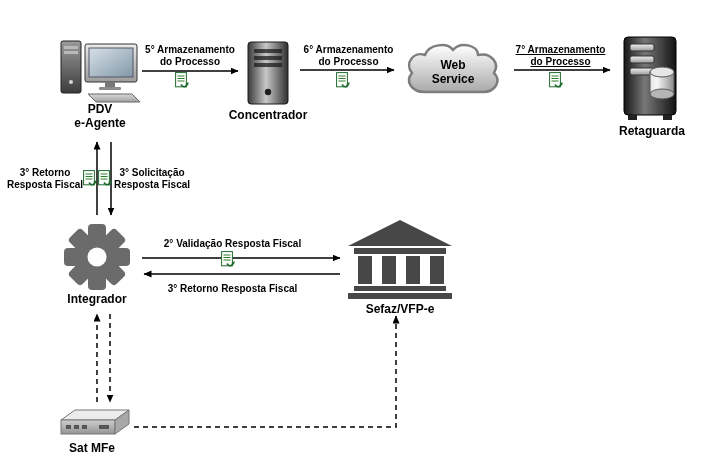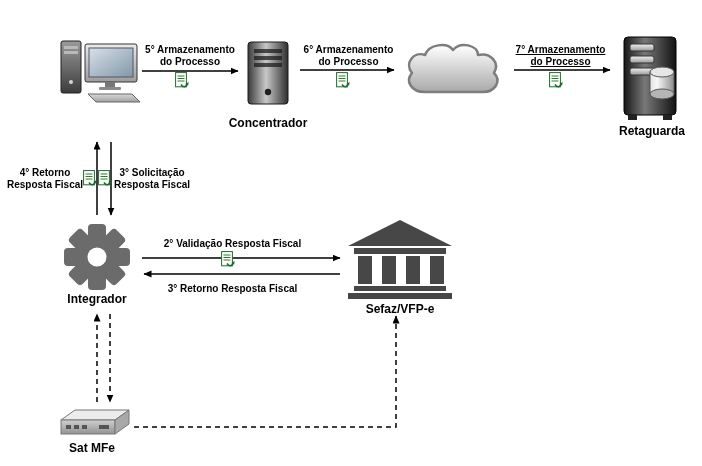--- a/index.html
+++ b/index.html
@@ -97,53 +97,57 @@
       <rect x="4" y="6" width="14" height="3" fill="#b9b9b9"></rect>
       <rect x="4" y="11" width="14" height="3" fill="#b9b9b9"></rect>
       <circle cx="11" cy="42" r="2" fill="#d5d5d5"></circle>
       <rect x="25" y="4" width="52" height="38" rx="2" fill="url(#gradMon)" stroke="#333"></rect>
       <rect x="29" y="8" width="44" height="29" fill="url(#gradScr)" stroke="#556"></rect>
       <rect x="45" y="42" width="10" height="5" fill="#777"></rect>
       <rect x="39" y="47" width="22" height="3" rx="1" fill="#8a8a8a"></rect>
       <polygon points="28,54 72,54 80,62 36,62" fill="url(#gradKey)" stroke="#666"></polygon>
     </svg>
   </div>
+  <div class="lbl node-lbl" style="left:55px;top:102px;width:90px;">PDV
+e-Agente</div>
 
   <div class="lbl flow-lbl" style="left:135px;top:44px;width:110px;">5° Armazenamento
 do Processo</div>
   <div class="icon" style="left:175px;top:72px;">
     <svg width="15" height="17" viewBox="0 0 15 17">
         <use href="#docicon"></use>
       </svg>
   </div>
 
   <div class="icon" style="left:244px;top:40px;">
     <svg width="48" height="66" viewBox="0 0 48 66">
       <rect x="4" y="2" width="40" height="62" rx="3" fill="url(#gradCon)" stroke="#1a1a1a"></rect>
       <rect x="10" y="9" width="28" height="4" fill="#1c1c1c" opacity="0.75"></rect>
       <rect x="10" y="16" width="28" height="4" fill="#1c1c1c" opacity="0.75"></rect>
       <rect x="10" y="23" width="28" height="4" fill="#1c1c1c" opacity="0.75"></rect>
       <circle cx="24" cy="52" r="3.2" fill="#1f1f1f"></circle>
     </svg>
   </div>
-  <div class="lbl node-lbl" style="left:216px;top:116px;width:104px;">Concentrador</div>
+  <div class="lbl node-lbl" style="left:216px;top:108px;width:104px;">Concentrador</div>
 
   <div class="lbl flow-lbl" style="left:296px;top:44px;width:105px;">6° Armazenamento
 do Processo</div>
   <div class="icon" style="left:336px;top:72px;">
     <svg width="15" height="17" viewBox="0 0 15 17">
         <use href="#docicon"></use>
       </svg>
   </div>
 
   <div class="icon" style="left:398px;top:40px;">
     <svg width="110" height="64" viewBox="0 0 110 64">
       <path d="M27,52 C13,52 7,41 14,33 C6,23 16,11 27,15 C31,4 49,2 55,10 C62,1 80,5 80,15 C93,12 102,23 96,33 C104,41 97,52 85,52 Z" fill="url(#gradCloud)" stroke="#7d7d7d" stroke-width="2.5" stroke-linejoin="round"></path>
     </svg>
   </div>
+  <div class="lbl node-lbl" style="left:398px;top:58px;width:110px;">Web
+Service</div>
 
   <div class="lbl flow-lbl" style="left:508px;top:44px;width:105px;text-decoration:underline;">7° Armazenamento
 do Processo</div>
   <div class="icon" style="left:549px;top:72px;">
     <svg width="15" height="17" viewBox="0 0 15 17">
         <use href="#docicon"></use>
       </svg>
   </div>
 
   <div class="icon" style="left:614px;top:36px;">
@@ -154,21 +158,21 @@
       <rect x="16" y="32" width="24" height="7" rx="2" fill="url(#gradSlot)" stroke="#333"></rect>
       <rect x="36" y="36" width="24" height="22" fill="url(#gradCyl)" stroke="#555"></rect>
       <ellipse cx="48" cy="58" rx="12" ry="5" fill="#b5b5b5" stroke="#555"></ellipse>
       <ellipse cx="48" cy="36" rx="12" ry="5" fill="#e6e6e6" stroke="#555"></ellipse>
       <rect x="14" y="79" width="9" height="5" fill="#222"></rect>
       <rect x="49" y="79" width="9" height="5" fill="#222"></rect>
     </svg>
   </div>
   <div class="lbl node-lbl" style="left:608px;top:124px;width:88px;">Retaguarda</div>
 
-  <div class="lbl flow-lbl" style="left:6px;top:167px;width:78px;">4° Retorno
+  <div class="lbl flow-lbl" style="left:6px;top:167px;width:78px;">3° Retorno
 Resposta Fiscal</div>
   <div class="lbl flow-lbl" style="left:112px;top:167px;width:80px;">3° Solicitação
 Resposta Fiscal</div>
   <div class="icon" style="left:83px;top:170px;">
     <svg width="15" height="17" viewBox="0 0 15 17">
         <use href="#docicon"></use>
       </svg>
   </div>
   <div class="icon" style="left:98px;top:170px;">
     <svg width="15" height="17" viewBox="0 0 15 17">

